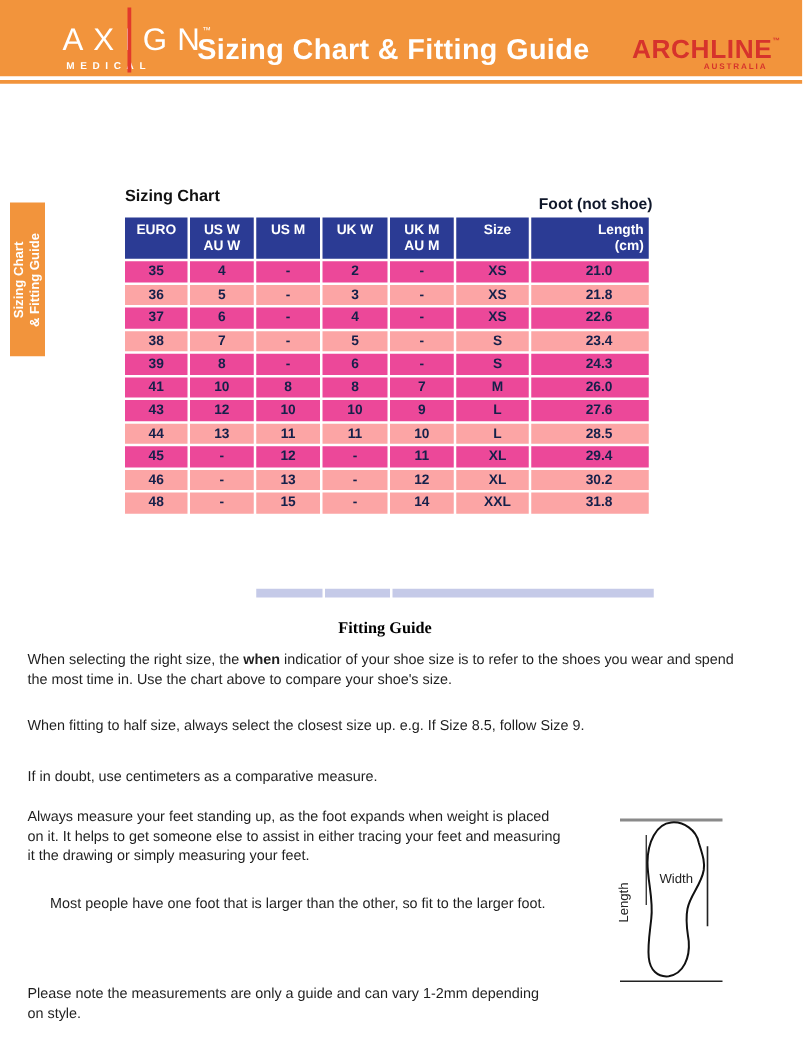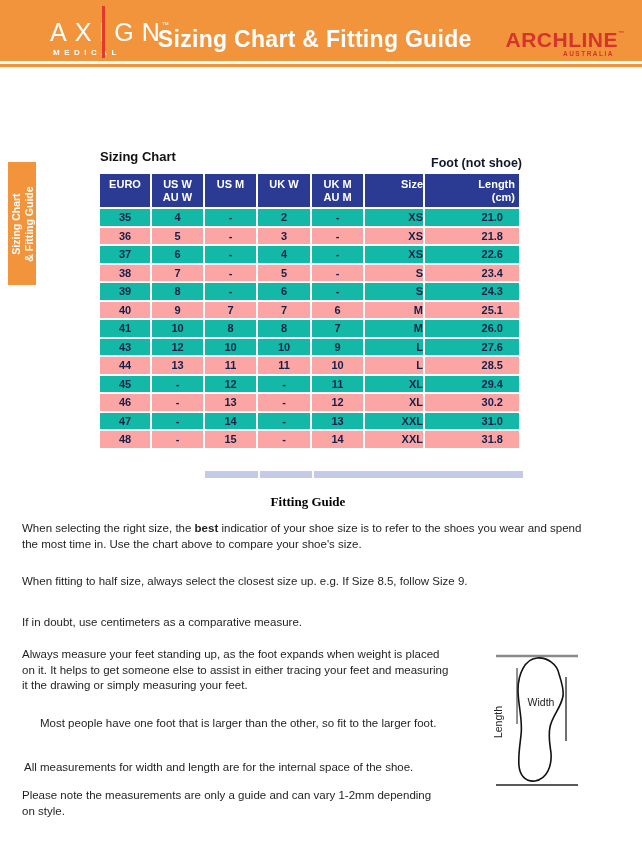--- a/index.html
+++ b/index.html
@@ -38,25 +38,25 @@
     font-size:12.5px;font-weight:bold;color:#0f172a;}
   .sizing-table{position:absolute;left:98px;top:172px;border-collapse:separate;border-spacing:2px;}
   .sizing-table th{
     background:#2B3B94;color:#ffffff;font-size:11px;font-weight:bold;
     vertical-align:top;padding:4px 0 3px 0;line-height:13px;white-space:pre-line;text-align:center;
   }
   .sizing-table td{
     font-size:11px;font-weight:bold;color:#15204a;text-align:center;
     height:16.5px;line-height:16.5px;padding:0;
   }
-  .sizing-table tr.row-a td{background:#14b8a6;}
+  .sizing-table tr.row-a td{background:#ec4899;}
   .sizing-table tr.row-b td{background:#fca5a5;}
-  .sizing-table th.col-size,.sizing-table td.col-size{text-align:right;padding-left:8px;}
+  .sizing-table th.col-size,.sizing-table td.col-size{text-align:center;padding-left:8px;}
   .sizing-table th.col-len{text-align:right;padding-right:4px;}
-  .sizing-table td.col-len{text-align:right;padding-right:16px;}
+  .sizing-table td.col-len{text-align:right;padding-right:29px;}
   .stub{position:absolute;height:7px;background:#C5CAE8;top:471px;}
   .stub-1{left:205px;width:53px;}
   .stub-2{left:260px;width:52px;}
   .stub-3{left:314px;width:209px;}
   
   .section-heading{position:absolute;left:0;width:616px;text-align:center;
     font-size:13px;font-weight:bold;color:#000;font-family:Liberation Serif, serif;}
   .body-text{position:absolute;left:22px;width:605px;margin:0;
     font-size:11.5px;line-height:15.5px;color:#1f1f1f;white-space:pre-line;}
   .h-fitting{top:494px;}
@@ -161,29 +161,20 @@
         </tr>
         <tr class="row-a">
           <td>39</td>
           <td>8</td>
           <td>-</td>
           <td>6</td>
           <td>-</td>
           <td class="col-size">S</td>
           <td class="col-len">24.3</td>
         </tr>
-        <tr class="row-b">
-          <td>40</td>
-          <td>9</td>
-          <td>7</td>
-          <td>7</td>
-          <td>6</td>
-          <td class="col-size">M</td>
-          <td class="col-len">25.1</td>
-        </tr>
         <tr class="row-a">
           <td>41</td>
           <td>10</td>
           <td>8</td>
           <td>8</td>
           <td>7</td>
           <td class="col-size">M</td>
           <td class="col-len">26.0</td>
         </tr>
         <tr class="row-a">
@@ -215,55 +206,45 @@
         </tr>
         <tr class="row-b">
           <td>46</td>
           <td>-</td>
           <td>13</td>
           <td>-</td>
           <td>12</td>
           <td class="col-size">XL</td>
           <td class="col-len">30.2</td>
         </tr>
-        <tr class="row-a">
-          <td>47</td>
-          <td>-</td>
-          <td>14</td>
-          <td>-</td>
-          <td>13</td>
-          <td class="col-size">XXL</td>
-          <td class="col-len">31.0</td>
-        </tr>
         <tr class="row-b">
           <td>48</td>
           <td>-</td>
           <td>15</td>
           <td>-</td>
           <td>14</td>
           <td class="col-size">XXL</td>
           <td class="col-len">31.8</td>
         </tr>
       </tbody>
   </table>
   <div class="stub stub-1"></div>
   <div class="stub stub-2"></div>
   <div class="stub stub-3"></div>
 
   <div class="section-heading h-fitting">Fitting Guide</div>
-  <p class="body-text p1"><span>When selecting the right size, the </span><b>best</b><span> indicatior of your shoe size is to refer to the shoes you wear and spend
+  <p class="body-text p1"><span>When selecting the right size, the </span><b>when</b><span> indicatior of your shoe size is to refer to the shoes you wear and spend
 the most time in. Use the chart above to compare your shoe's size.</span></p>
   <p class="body-text p2">When fitting to half size, always select the closest size up. e.g. If Size 8.5, follow Size 9.</p>
 
   <p class="body-text p3">If in doubt, use centimeters as a comparative measure.</p>
   <p class="body-text p4">Always measure your feet standing up, as the foot expands when weight is placed
 on it. It helps to get someone else to assist in either tracing your feet and measuring
 it the drawing or simply measuring your feet.</p>
   <p class="body-text p5">Most people have one foot that is larger than the other, so fit to the larger foot.</p>
-  <p class="body-text p6">All measurements for width and length are for the internal space of the shoe.</p>
   <p class="body-text p7">Please note the measurements are only a guide and can vary 1-2mm depending
 on style.</p>
 
   <svg class="foot-diagram" viewBox="0 0 100 150">
     <line x1="8" y1="11" x2="90" y2="11" stroke="#8a8a8a" stroke-width="2.5"></line>
     <line x1="8" y1="140" x2="90" y2="140" stroke="#222222" stroke-width="1.3"></line>
     <line x1="29" y1="23" x2="29" y2="79" stroke="#222222" stroke-width="1"></line>
     <line x1="78" y1="32" x2="78" y2="96" stroke="#222222" stroke-width="1.3"></line>
     <path d="M 49,13 C 59,12 69,19 71,29 C 74,39 76,44 75,51 C 73,63 64,71 62,82 C 60,92 62,100 63,108 C 64,121 59,134 47,136 C 38,137 32,131 31,121 C 30,111 32,100 33,90 C 35,75 30,60 30,45 C 30,29 37,14 49,13 Z" fill="none" stroke="#111111" stroke-width="1.6"></path>
     <text x="53" y="61" text-anchor="middle" font-size="10.5" fill="#222222">Width</text>

